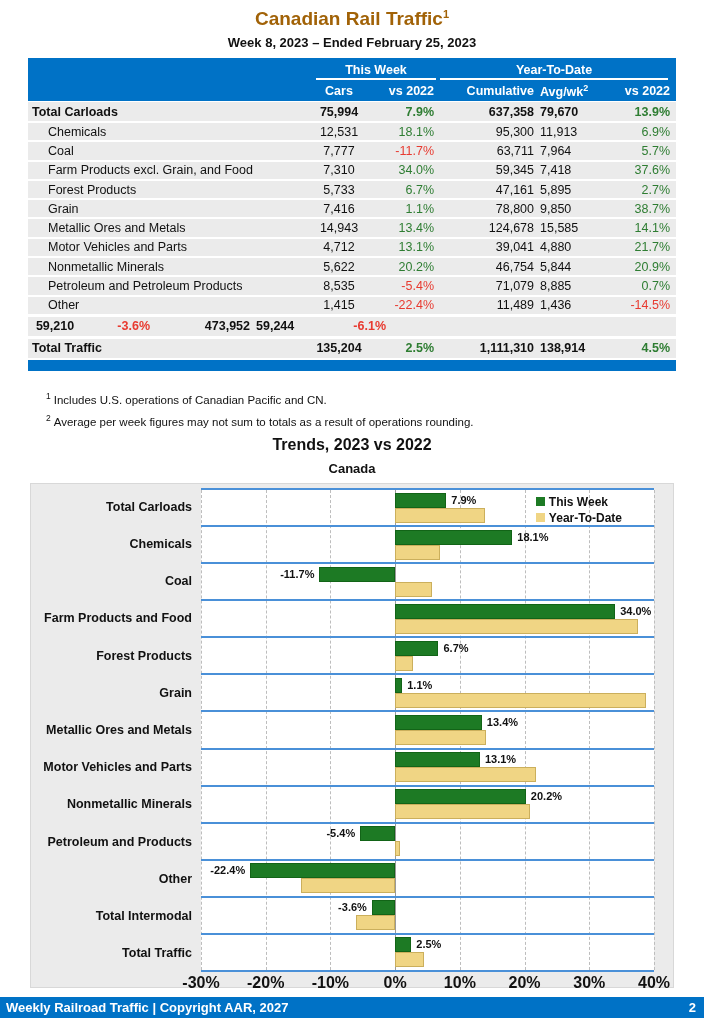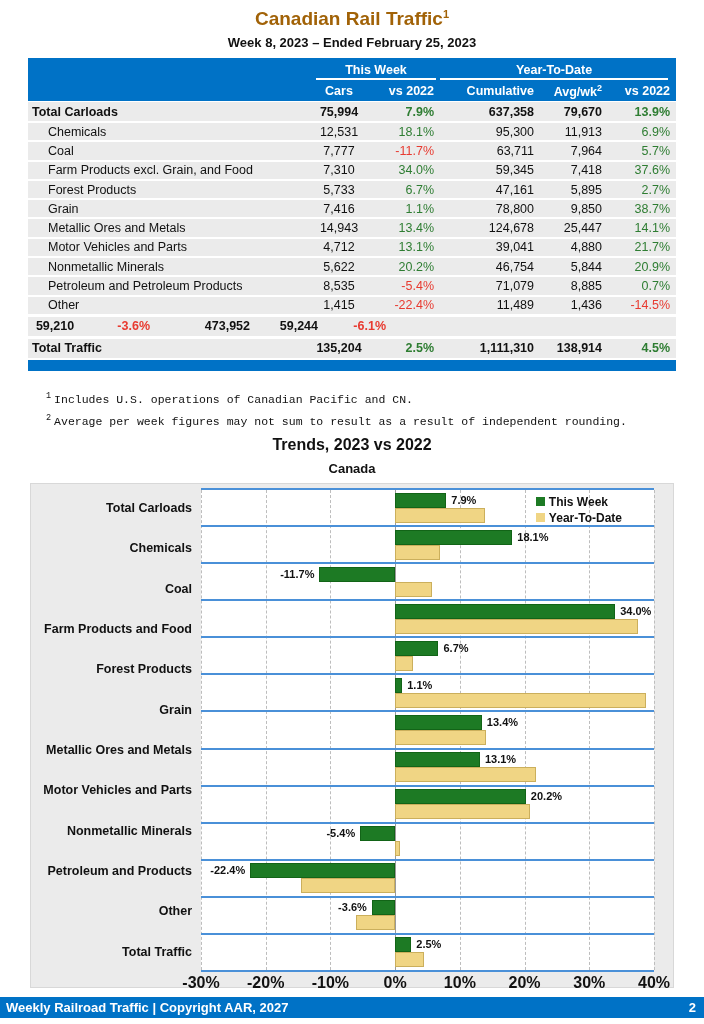--- a/index.html
+++ b/index.html
@@ -16,21 +16,21 @@
 
   
   .rail-table { position:absolute; top:58px; left:28px; width:648px; }
   .thead { background:#0072c6; color:#fff; font-weight:bold; }
   .hrow { display:flex; }
   .hcell { font-size:12.5px; }
   .c-label { width:284px; }
   .c-cars { width:60px; text-align:center; padding-right:6px; }
   .c-vs1 { width:68px; text-align:right; padding-right:6px; }
   .c-cum { width:100px; text-align:right; padding-right:6px; }
-  .c-avg { width:68px; text-align:right; padding-right:6px; }
+  .c-avg { width:68px; padding-right:6px; }
   .c-vs2 { width:68px; text-align:right; padding-right:6px; }
   .grp-row { height:22px; align-items:flex-end; }
   .grp { text-align:center; border-bottom:2px solid #fff; padding-bottom:1px; }
   .grp-tw { width:120px; margin-left:288px; }
   .grp-ytd { width:228px; margin-left:4px; }
   .col-row { height:21px; align-items:center; padding-top:1px; }
   .col-row sup { font-size:9px; }
 
   .tbody { margin-top:1px; }
   .trow { display:flex; align-items:center; background:#ebebeb; height:17.3px; margin-bottom:2px;
@@ -38,21 +38,21 @@
   .trow .c-label { padding-left:4px; white-space:nowrap; }
   .trow.indent .c-label { padding-left:20px; }
   .trow.total { font-weight:bold; height:19px; margin-top:3px; }
   .trow.first-total { margin-top:0; height:19px; font-weight:bold; }
   .pct.pos { color:#2e7d32; }
   .pct.neg { color:#e83a30; }
   .bottom-band { height:11px; background:#0072c6; margin-top:1px; }
 
   
   .footnotes { position:absolute; top:391px; left:46px; font-size:11.5px; }
-  .footnote { margin-bottom:7px;font-family:Liberation Mono, monospace; }
+  .footnote { margin-bottom:7px; }
   .footnote sup { font-size:8.5px; margin-right:3px; }
 
   
   .chart-title { position:absolute; top:436px; width:100%; text-align:center;
                  font-size:16px; font-weight:bold; }
   .chart-subtitle { position:absolute; top:461px; width:100%; text-align:center;
                     font-size:13px; font-weight:bold; }
 
   
   .chart-panel { position:absolute; top:483px; left:30px; width:644px; height:505px;
@@ -165,21 +165,21 @@
           <div class="c-vs1 pct pos">1.1%</div>
           <div class="c-cum">78,800</div>
           <div class="c-avg">9,850</div>
           <div class="c-vs2 pct pos">38.7%</div>
         </div>
         <div class="trow indent">
           <div class="c-label">Metallic Ores and Metals</div>
           <div class="c-cars">14,943</div>
           <div class="c-vs1 pct pos">13.4%</div>
           <div class="c-cum">124,678</div>
-          <div class="c-avg">25,447</div>
+          <div class="c-avg">15,585</div>
           <div class="c-vs2 pct pos">14.1%</div>
         </div>
         <div class="trow indent">
           <div class="c-label">Motor Vehicles and Parts</div>
           <div class="c-cars">4,712</div>
           <div class="c-vs1 pct pos">13.1%</div>
           <div class="c-cum">39,041</div>
           <div class="c-avg">4,880</div>
           <div class="c-vs2 pct pos">21.7%</div>
         </div>
@@ -221,40 +221,41 @@
           <div class="c-cum">1,111,310</div>
           <div class="c-avg">138,914</div>
           <div class="c-vs2 pct pos">4.5%</div>
         </div>
       </div>
     <div class="bottom-band"></div>
   </div>
 
   <div class="footnotes" id="footnotes">
       <div class="footnote"><sup>1</sup><span>Includes U.S. operations of Canadian Pacific and CN.</span></div>
-      <div class="footnote"><sup>2</sup><span>Average per week figures may not sum to result as a result of independent rounding.</span></div>
+      <div class="footnote"><sup>2</sup><span>Average per week figures may not sum to totals as a result of operations rounding.</span></div>
     </div>
 
   <div class="chart-title">Trends, 2023 vs 2022</div>
   <div class="chart-subtitle">Canada</div>
 
   <div class="chart-panel">
     <div class="chart-body">
       <div class="cat-col" id="catCol">
           <div class="cat-cell">Total Carloads</div>
           <div class="cat-cell">Chemicals</div>
           <div class="cat-cell">Coal</div>
           <div class="cat-cell">Farm Products and Food</div>
           <div class="cat-cell">Forest Products</div>
           <div class="cat-cell">Grain</div>
           <div class="cat-cell">Metallic Ores and Metals</div>
           <div class="cat-cell">Motor Vehicles and Parts</div>
           <div class="cat-cell">Nonmetallic Minerals</div>
           <div class="cat-cell">Petroleum and Products</div>
           <div class="cat-cell">Other</div>
+          <div class="cat-cell">Total Intermodal</div>
           <div class="cat-cell">Total Traffic</div>
         </div>
       <div class="plot">
         <div class="grid" id="grid">
             <div class="gline" style="left: 0%;"></div>
             <div class="gline" style="left: 14.2857%;"></div>
             <div class="gline" style="left: 28.5714%;"></div>
             <div class="gline zero" style="left: 42.8571%;"></div>
             <div class="gline" style="left: 57.1429%;"></div>
             <div class="gline" style="left: 71.4286%;"></div>

